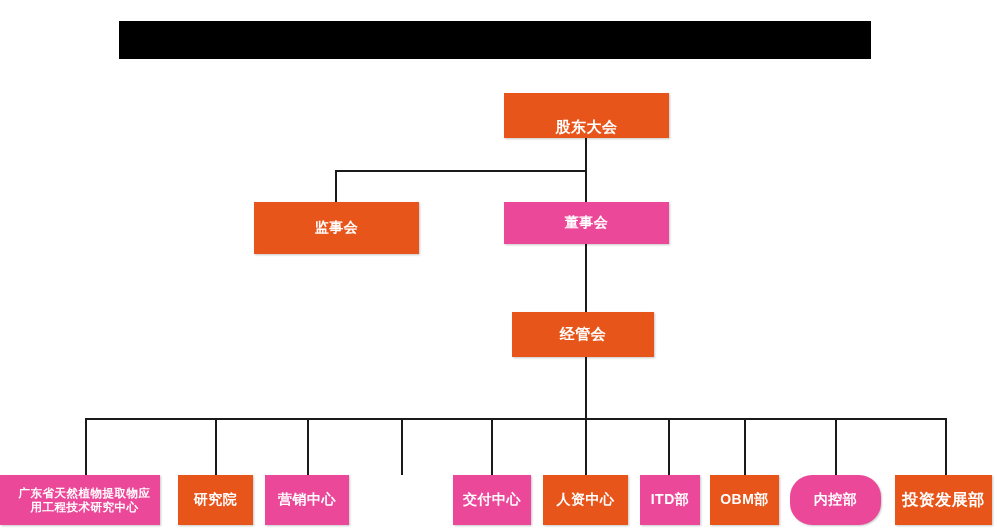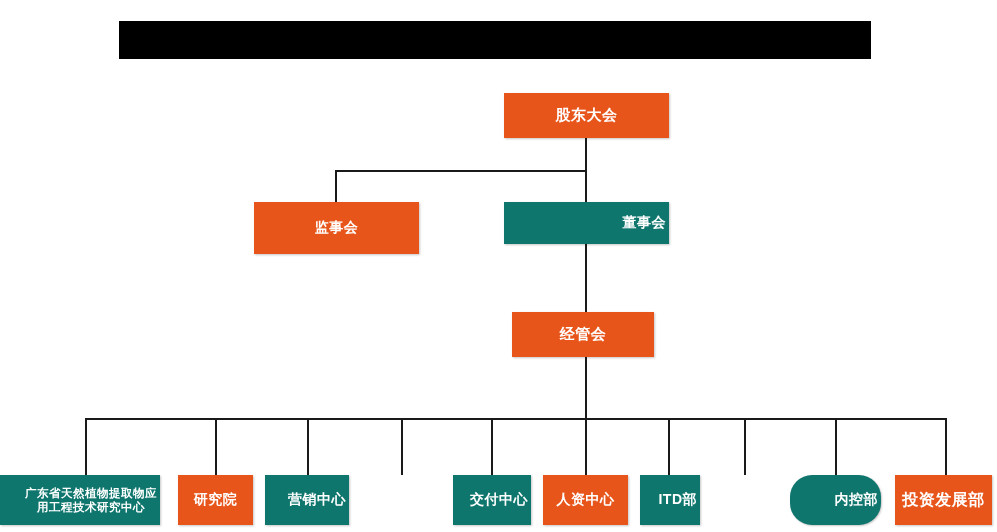--- a/index.html
+++ b/index.html
@@ -29,21 +29,21 @@
     justify-content: center;
     text-align: center;
     color: #ffffff;
     font-weight: bold;
     line-height: 1.22;
     letter-spacing: 0.5px;
     box-shadow: 1px 1px 2px rgba(0,0,0,0.22);
     padding: 2px 3px;
   }
   .node.dark  { background: #E8551B; }
-  .node.light { background: #0f766e; justify-content: flex-end; }
+  .node.light { background: #ec4899; }
   .node .label { display: block; white-space: pre-line; }
   .connector {
     position: absolute;
     background: #1a1a1a;
   }
   .connector.v { width: 2px; }
   .connector.h { height: 2px; }
 </style>
 </head>
 <body>
@@ -70,21 +70,21 @@
   <div class="connector v" style="left:215px; top:418px; width:2px; height:57px;"></div>
   <div class="connector v" style="left:307px; top:418px; width:2px; height:57px;"></div>
   <div class="connector v" style="left:401px; top:418px; width:2px; height:57px;"></div>
   <div class="connector v" style="left:491px; top:418px; width:2px; height:57px;"></div>
   <div class="connector v" style="left:585px; top:418px; width:2px; height:57px;"></div>
   <div class="connector v" style="left:668px; top:418px; width:2px; height:57px;"></div>
   <div class="connector v" style="left:744px; top:418px; width:2px; height:57px;"></div>
   <div class="connector v" style="left:835px; top:418px; width:2px; height:57px;"></div>
   <div class="connector v" style="left:945px; top:418px; width:2px; height:57px;"></div>
 
-  <div class="node dark" style="left:504px; top:93px; width:165px; height:45px; font-size:15px;">
+  <div class="node dark" style="left:504px; top:93px; width:165px; height:45px; font-size:15px;align-items:flex-end;">
     <span class="label">股东大会</span>
   </div>
 
   <div class="node dark" style="left:254px; top:202px; width:165px; height:52px; font-size:14px;">
     <span class="label">监事会</span>
   </div>
 
   <div class="node light" style="left:504px; top:202px; width:165px; height:42px; font-size:14px;">
     <span class="label">董事会</span>
   </div>
@@ -112,20 +112,23 @@
   </div>
 
   <div class="node dark" style="left:543px; top:475px; width:85px; height:50px; font-size:14px;">
     <span class="label">人资中心</span>
   </div>
 
   <div class="node light" style="left:640px; top:475px; width:60px; height:50px; font-size:14px;">
     <span class="label">ITD部</span>
   </div>
 
+  <div class="node dark" style="left:710px; top:475px; width:69px; height:50px; font-size:14px;">
+    <span class="label">OBM部</span>
+  </div>
 
   <div class="node light" style="left:790px; top:475px; width:91px; height:50px; font-size:14px;border-radius:22px;">
     <span class="label">内控部</span>
   </div>
 
   <div class="node dark" style="left:895px; top:475px; width:97px; height:50px; font-size:16px;">
     <span class="label">投资发展部</span>
   </div>
 
 </div>

